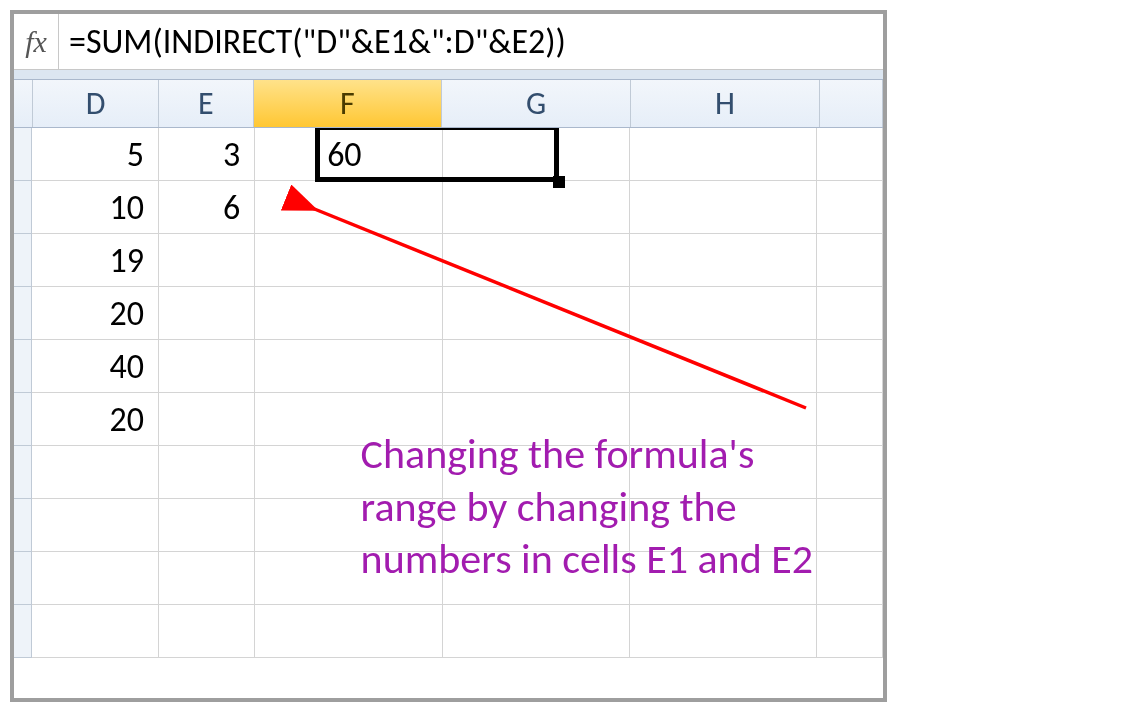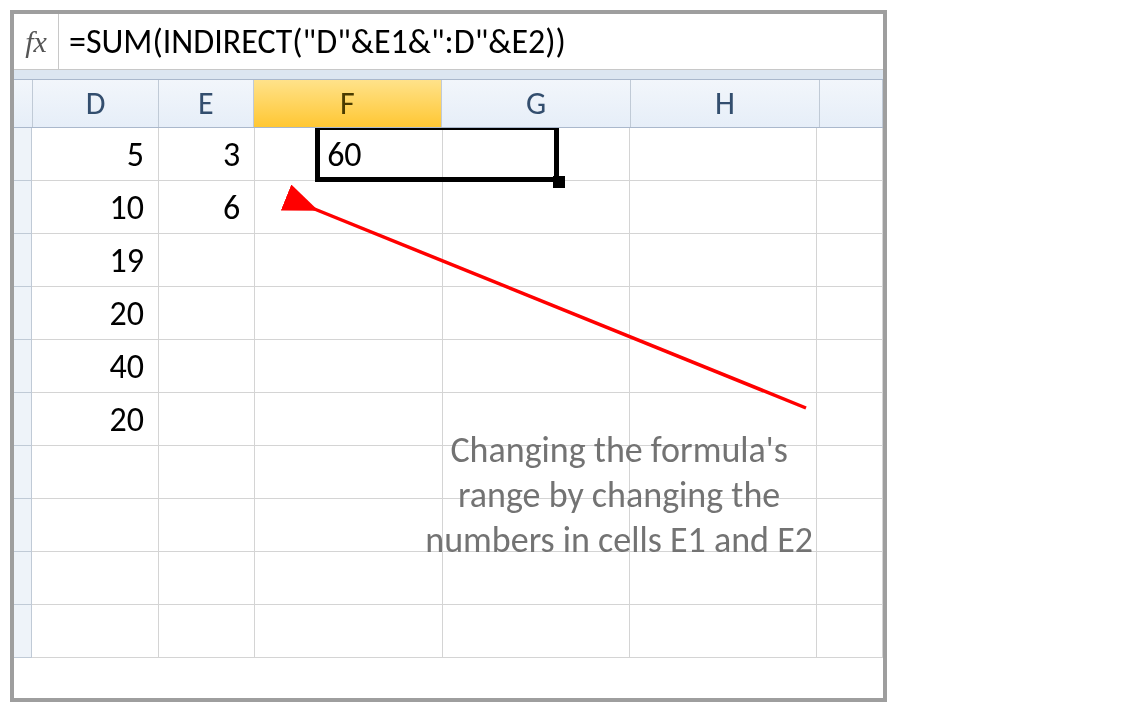--- a/index.html
+++ b/index.html
@@ -146,24 +146,24 @@
   }
   
   .anno-layer {
     position: absolute;
     left: 0; top: 0; right: 0; bottom: 0;
     pointer-events: none;
     z-index: 20;
   }
   .anno-text {
     position: absolute;
-    color: #737373;
-    font-size: 36px;
+    color: #a21caf;
+    font-size: 42px;
     font-family: Calibri, Arial, sans-serif;
-    text-align: center;
+    text-align: left;
     line-height: 1.25;
     white-space: pre;
   }
 </style>
 </head>
 <body>
 
 <div class="outer-frame">
 <div class="app-frame">
 

